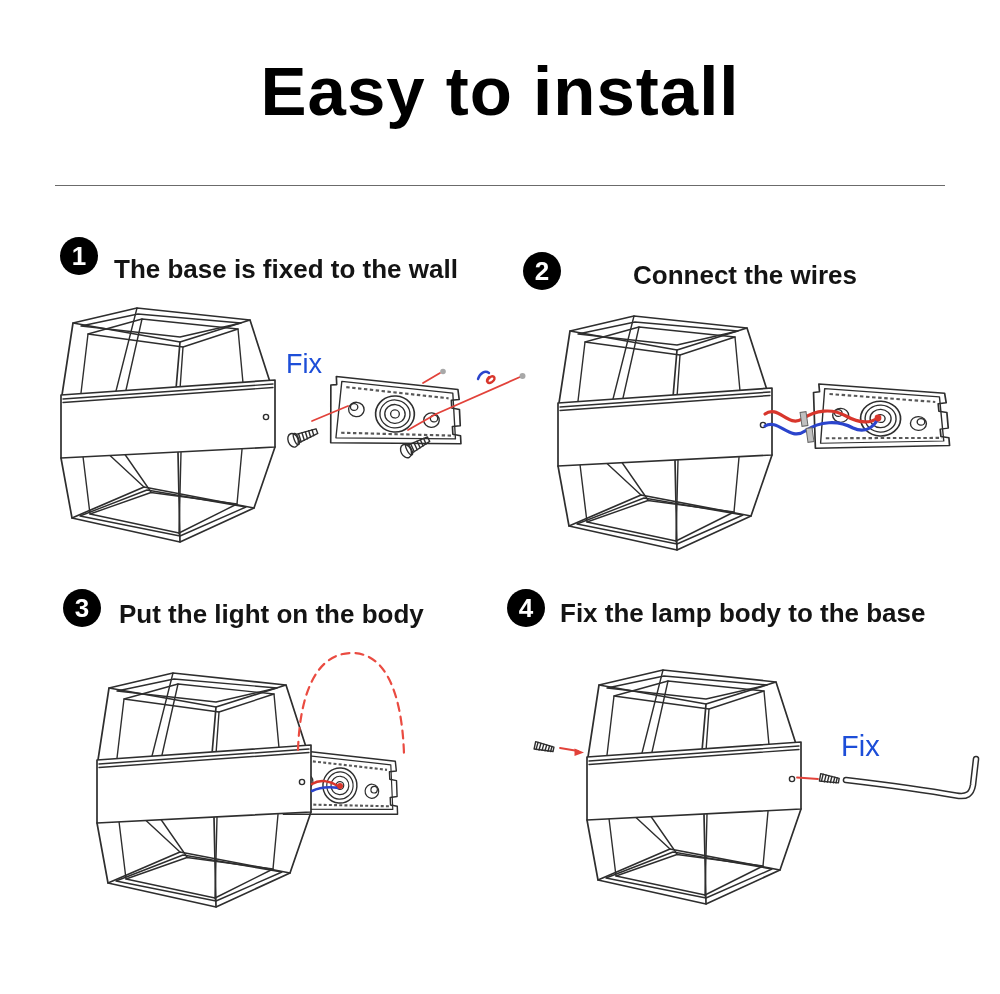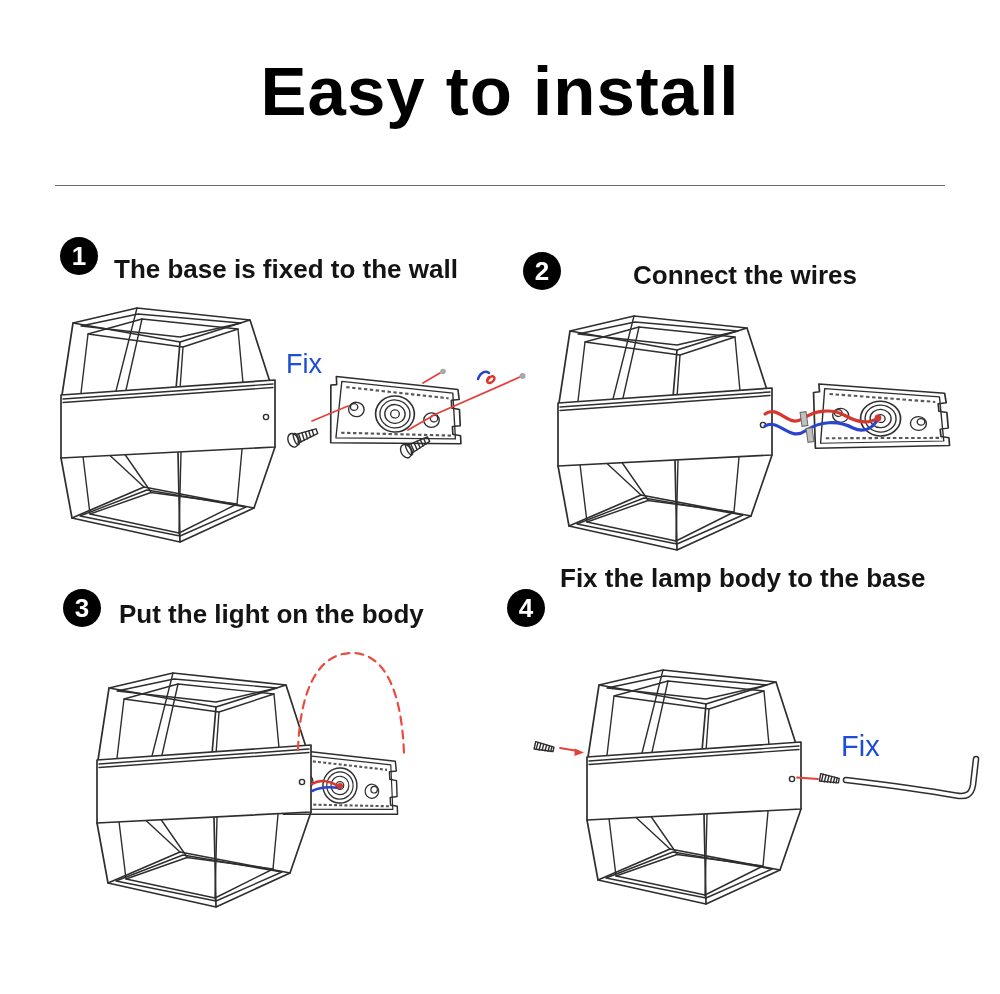--- a/index.html
+++ b/index.html
@@ -17,21 +17,21 @@
   .badge{
     width:38px;height:38px;border-radius:50%;background:#000;color:#fff;
     display:flex;align-items:center;justify-content:center;
     font-size:26px;font-weight:700;line-height:1;
   }
   .step-label{font-size:26px;font-weight:700;color:#141414;white-space:nowrap;line-height:1;}
   .fix-label{font-weight:400;color:#1d4ed8;line-height:1;}
   .s1-badge{left:60px;top:237px;}   .s1-label{left:114px;top:256px;}
   .s2-badge{left:523px;top:252px;}  .s2-label{left:592px;top:262px;margin-left:41px;}
   .s3-badge{left:63px;top:589px;}   .s3-label{left:119px;top:601px;}
-  .s4-badge{left:507px;top:589px;}  .s4-label{left:560px;top:565px;}
+  .s4-badge{left:507px;top:589px;}  .s4-label{left:560px;top:600px;}
   .fix1{left:286px;top:351px;font-size:27px;}
   .fix4{left:841px;top:732px;font-size:29px;}
   svg{display:block;}
   
   .ln{stroke:var(--line,#2e2e2e);fill:none;stroke-width:1.7;stroke-linecap:round;stroke-linejoin:round;}
   .thin{stroke-width:1.4;}
   .wfill{fill:#fff;}
   .hatch{stroke:var(--line,#2e2e2e);fill:none;stroke-width:2.4;stroke-dasharray:3.5 2.6;opacity:.8;}
   .redln{stroke:var(--accent-red,#e2423a);fill:none;stroke-width:1.8;stroke-linecap:round;}
   .wred{stroke:var(--wire-red,#d8362c);fill:none;stroke-width:3.2;stroke-linecap:round;}

